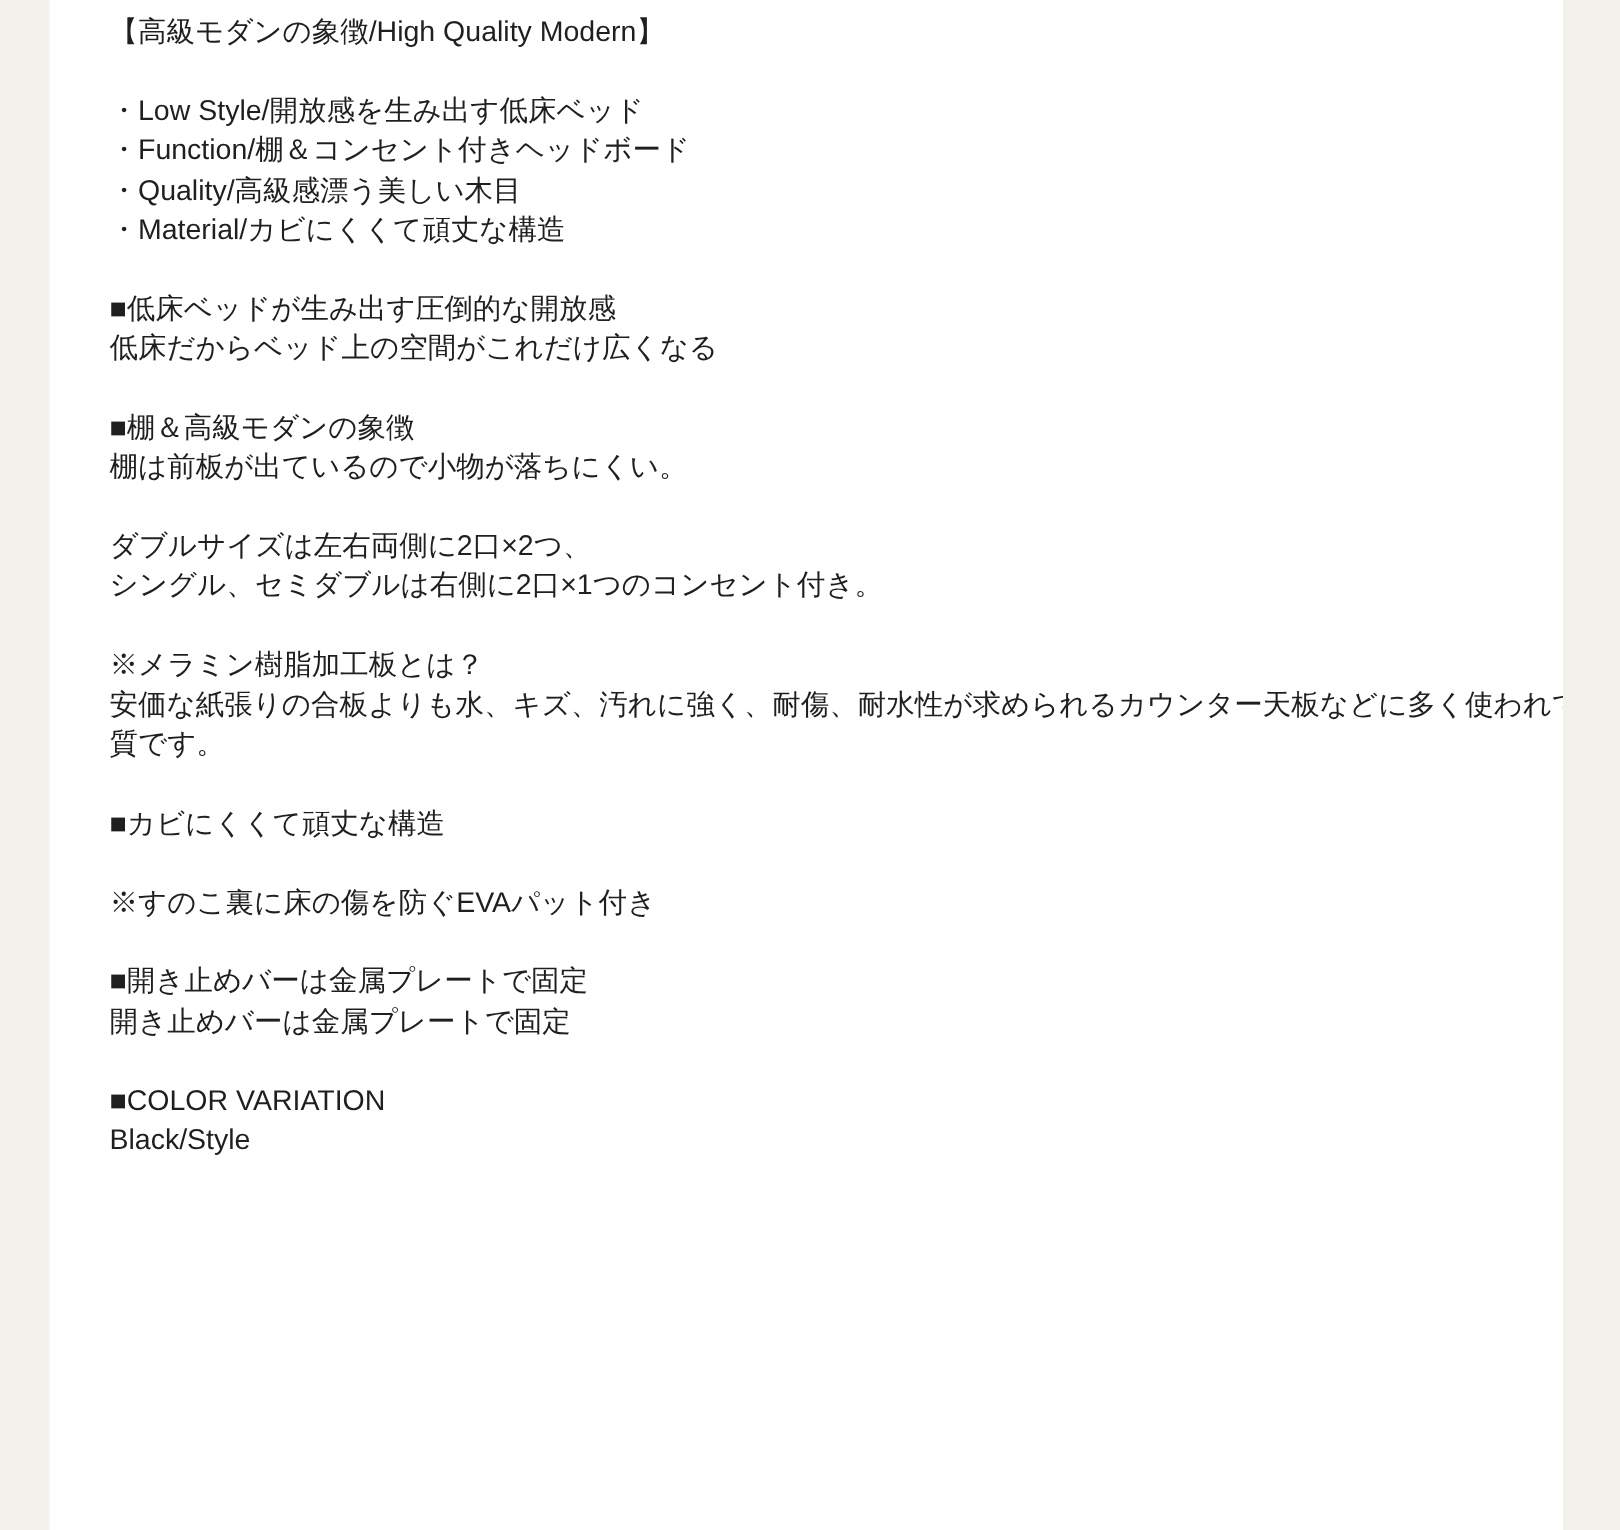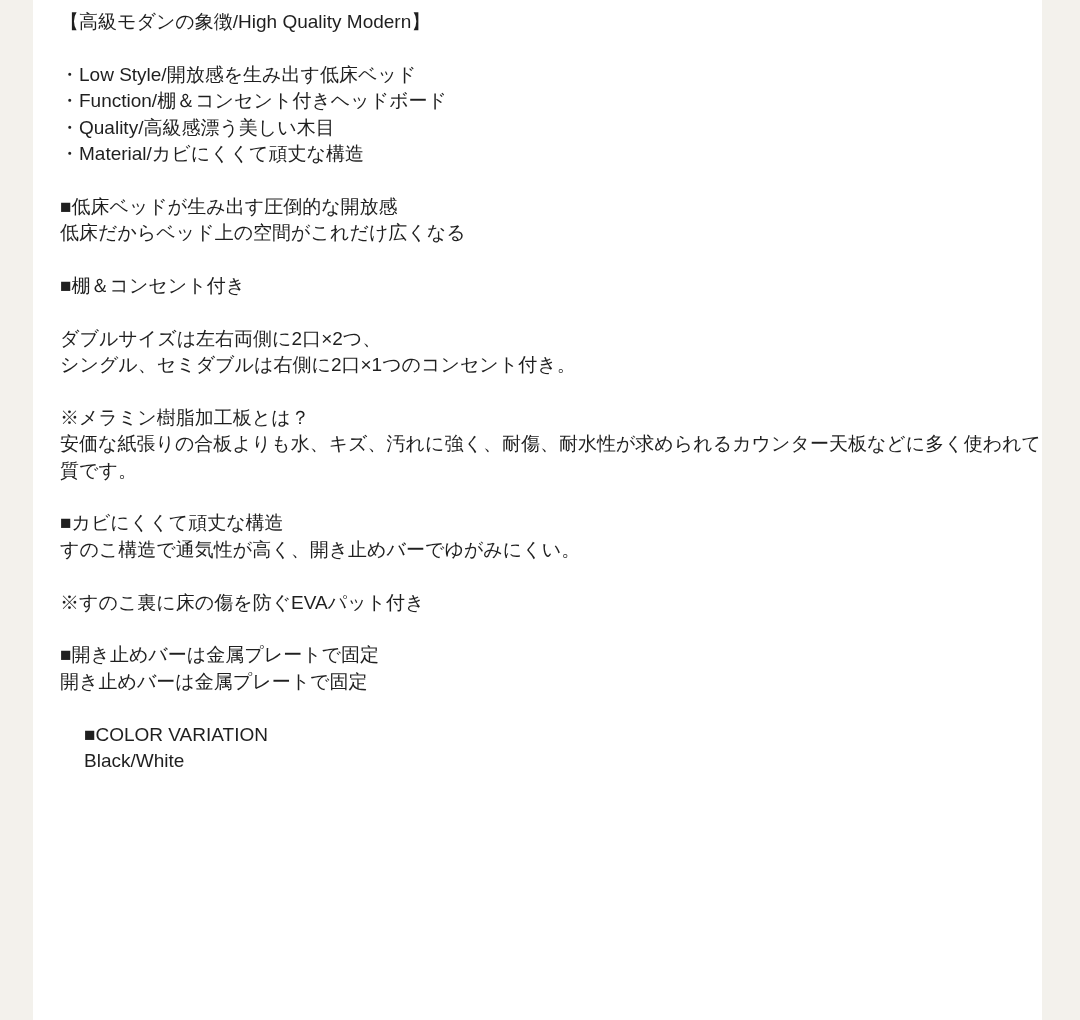--- a/index.html
+++ b/index.html
@@ -16,33 +16,32 @@
     background: #f3f1ec;
   }
   .content {
     position: absolute;
     left: 33px;
     top: 0;
     width: 1009px;
     height: 1020px;
     box-sizing: border-box;
     background: #ffffff;
-    padding: 9px 20px 0 27px;
+    padding: 9px 20px 0 40px;
     font-family: "Liberation Sans", sans-serif;
     font-size: 19px;
     line-height: 26.4px;
     color: #1f1f1f;
     overflow: hidden;
   }
   .block {
     margin: 0 0 26.4px 0;
   }
   .block:last-child {
     margin-bottom: 0;
-    margin-left: 24px;
   }
   .line {
     white-space: pre;
     height: 26.4px;
   }
 </style>
 </head>
 <body>
 
 <div class="page">
@@ -54,40 +53,40 @@
         <div class="line">・Low Style/開放感を生み出す低床ベッド</div>
         <div class="line">・Function/棚＆コンセント付きヘッドボード</div>
         <div class="line">・Quality/高級感漂う美しい木目</div>
         <div class="line">・Material/カビにくくて頑丈な構造</div>
       </div>
       <div class="block">
         <div class="line">■低床ベッドが生み出す圧倒的な開放感</div>
         <div class="line">低床だからベッド上の空間がこれだけ広くなる</div>
       </div>
       <div class="block">
-        <div class="line">■棚＆コンセント付き</div>
+        <div class="line">■棚＆高級モダンの象徴</div>
+        <div class="line">棚は前板が出ているので小物が落ちにくい。</div>
       </div>
       <div class="block">
         <div class="line">ダブルサイズは左右両側に2口×2つ、</div>
         <div class="line">シングル、セミダブルは右側に2口×1つのコンセント付き。</div>
       </div>
       <div class="block">
         <div class="line">※メラミン樹脂加工板とは？</div>
         <div class="line">安価な紙張りの合板よりも水、キズ、汚れに強く、耐傷、耐水性が求められるカウンター天板などに多く使われている材</div>
         <div class="line">質です。</div>
       </div>
       <div class="block">
         <div class="line">■カビにくくて頑丈な構造</div>
-        <div class="line">すのこ構造で通気性が高く、開き止めバーでゆがみにくい。</div>
       </div>
       <div class="block">
         <div class="line">※すのこ裏に床の傷を防ぐEVAパット付き</div>
       </div>
       <div class="block">
         <div class="line">■開き止めバーは金属プレートで固定</div>
         <div class="line">開き止めバーは金属プレートで固定</div>
       </div>
       <div class="block">
         <div class="line">■COLOR VARIATION</div>
-        <div class="line">Black/White</div>
+        <div class="line">Black/Style</div>
       </div>
     </div>
 </div>
 
 </body></html>

